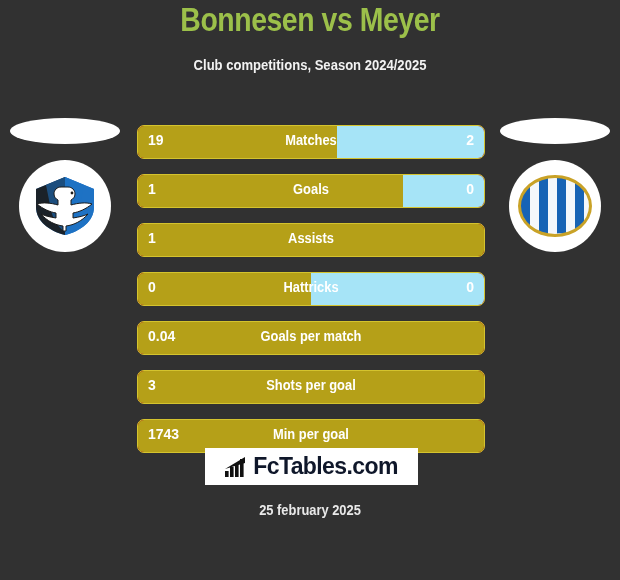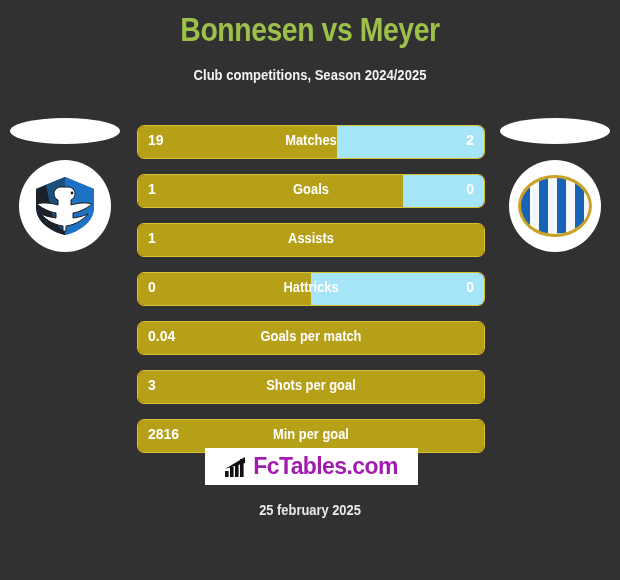--- a/index.html
+++ b/index.html
@@ -11,21 +11,20 @@
     height: 580px;
     background: #313131;
     font-family: "Liberation Sans", sans-serif;
     overflow: hidden;
     position: relative;
   }
 
   
   #header {
     text-align: center;
-    padding-top: 10px;
   }
   #page-title {
     color: #9cc04a;
     font-size: 33px;
     font-weight: bold;
     letter-spacing: -0.5px;
     line-height: 40px;
     transform: scaleX(0.86);
     transform-origin: center;
     white-space: nowrap;
@@ -174,21 +173,21 @@
     align-items: center;
     justify-content: center;
   }
   #brand-mark {
     display: flex;
     align-items: flex-end;
     height: 20px;
     margin-right: 4px;
   }
   #brand-text {
-    color: #a21caf;
+    color: #0f172a;
     font-size: 23px;
     font-weight: bold;
     letter-spacing: -0.6px;
     line-height: 23px;
   }
   #footer-date {
     position: absolute;
     left: 0; right: 0;
     top: 502px;
     text-align: center;
@@ -264,21 +263,21 @@
       <div class="stat-val home">0.04</div>
       <div class="stat-label">Goals per match</div>
     </div>
     <div class="stat-row">
       <div class="bar-left" style="width: 100%;"></div>
       <div class="stat-val home">3</div>
       <div class="stat-label">Shots per goal</div>
     </div>
     <div class="stat-row">
       <div class="bar-left" style="width: 100%;"></div>
-      <div class="stat-val home">2816</div>
+      <div class="stat-val home">1743</div>
       <div class="stat-label">Min per goal</div>
     </div>
   </div>
 
 <div id="brand-logo">
   <span id="brand-mark">
     <svg width="24" height="20" viewBox="0 0 24 20">
       <rect x="0" y="14" width="3.6" height="6" fill="#111111"></rect>
       <rect x="5" y="10" width="3.6" height="10" fill="#111111"></rect>
       <rect x="10" y="6" width="3.6" height="14" fill="#111111"></rect>

